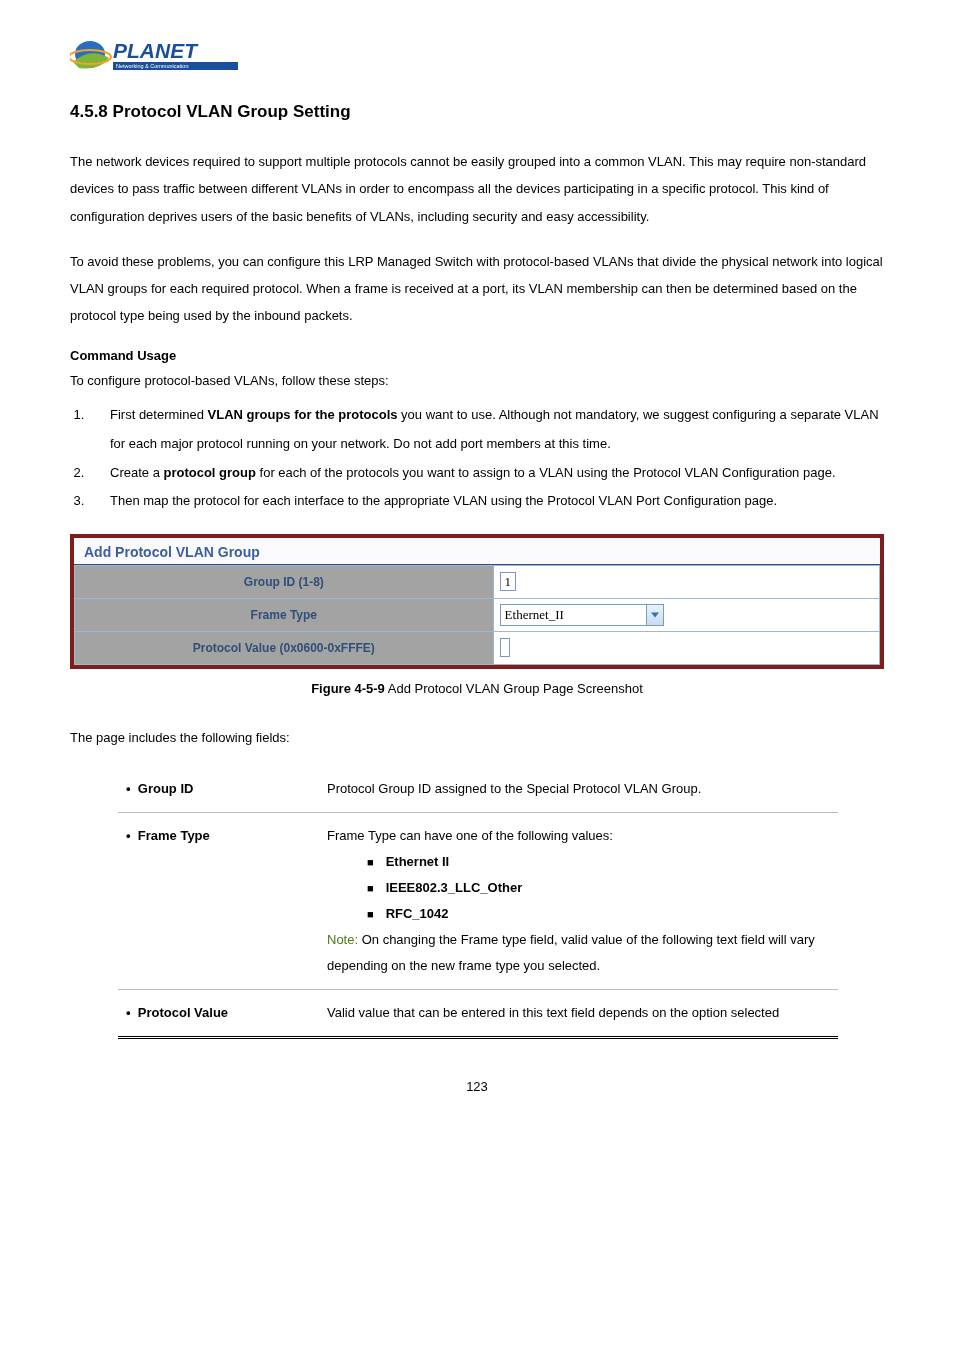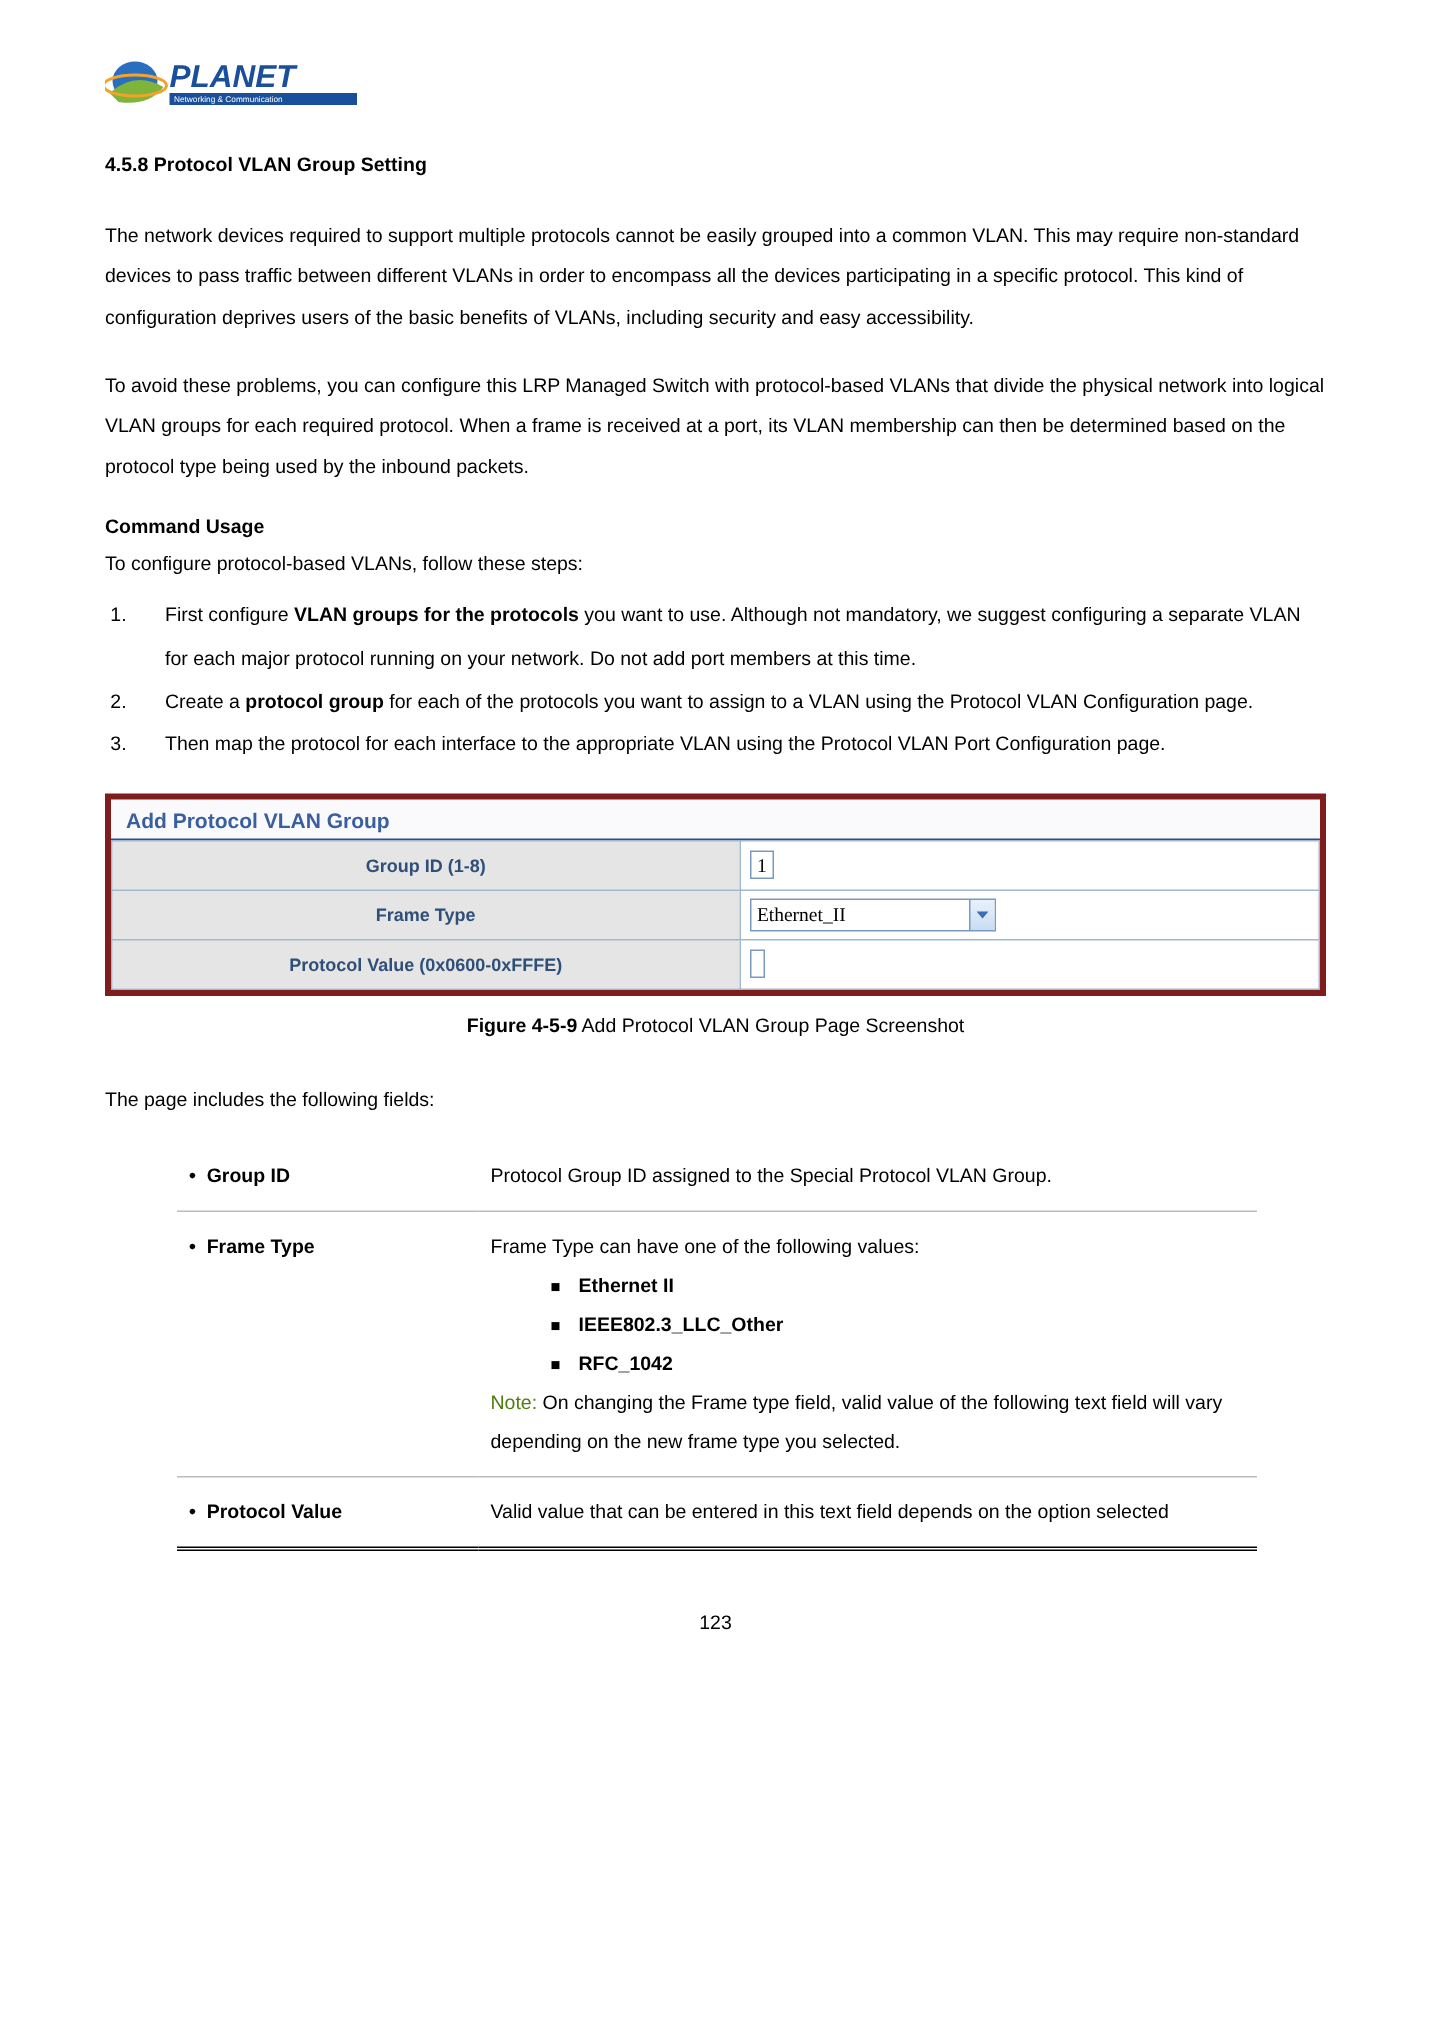--- a/index.html
+++ b/index.html
@@ -18,21 +18,21 @@
     position: relative;
     min-height: 1350px;
   }
   .logo-row {
     display: flex;
     align-items: center;
     margin-bottom: 20px;
   }
   .logo-svg { width: 175px; height: 50px; }
   h2.section-title {
-    font-size: 13px;
+    font-size: 17px;
     font-weight: bold;
     margin: 18px 0 26px 0;
   }
   p.body-text {
     font-size: 13px;
     line-height: 2.1;
     margin: 0 0 18px 0;
   }
   .cmd-heading {
     font-weight: bold;
@@ -73,21 +73,21 @@
     border-collapse: collapse;
     width: 100%;
   }
   .fig-table td {
     border: 1px solid #9fb8d0;
     height: 28px;
     font-size: 12px;
   }
   .fig-label-cell {
     width: 52%;
-    background: #e5e5e5;
+    background: #a3a3a3;
     text-align: center;
     color: #304f78;
     font-weight: bold;
     font-size: 13px;
   }
   .fig-value-cell {
     background: #fff;
     padding: 2px 6px;
   }
   .fig-input {
@@ -210,21 +210,21 @@
   </h2>
 
   <p class="body-text">The network devices required to support multiple protocols cannot be easily grouped into a common VLAN. This may require non-standard devices to pass traffic between different VLANs in order to encompass all the devices participating in a specific protocol. This kind of configuration deprives users of the basic benefits of VLANs, including security and easy accessibility.</p>
   <p class="body-text">To avoid these problems, you can configure this LRP Managed Switch with protocol-based VLANs that divide the physical network into logical VLAN groups for each required protocol. When a frame is received at a port, its VLAN membership can then be determined based on the protocol type being used by the inbound packets.</p>
 
   <div class="cmd-heading">Command Usage</div>
   <div class="sub-text">To configure protocol-based VLANs, follow these steps:</div>
 
   <ol class="steps">
     <li>
-      <span>First configure </span><span class="bold">VLAN groups for the protocols</span><span> you want to use. Although not mandatory, we suggest configuring a separate VLAN for each major protocol running on your network. Do not add port members at this time.</span>
+      <span>First determined </span><span class="bold">VLAN groups for the protocols</span><span> you want to use. Although not mandatory, we suggest configuring a separate VLAN for each major protocol running on your network. Do not add port members at this time.</span>
     </li>
     <li>
       <span>Create a </span><span class="bold">protocol group</span><span> for each of the protocols you want to assign to a VLAN using the Protocol VLAN Configuration page.</span>
     </li>
     <li>Then map the protocol for each interface to the appropriate VLAN using the Protocol VLAN Port Configuration page.</li>
   </ol>
 
 
   <div class="figure-box">
     <div class="figure-title">Add Protocol VLAN Group</div>

